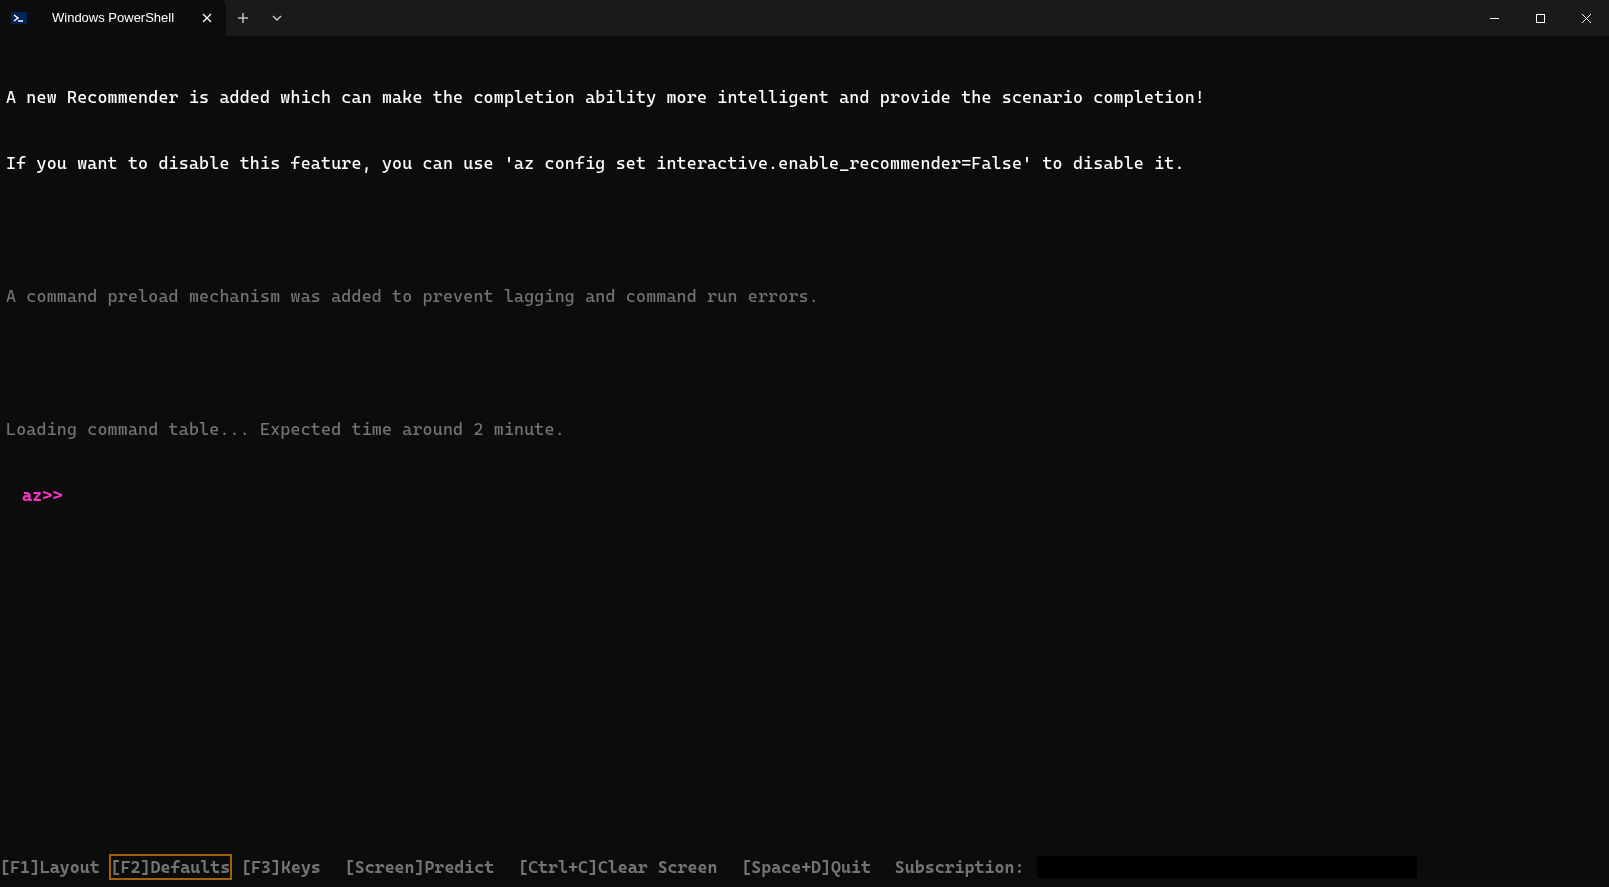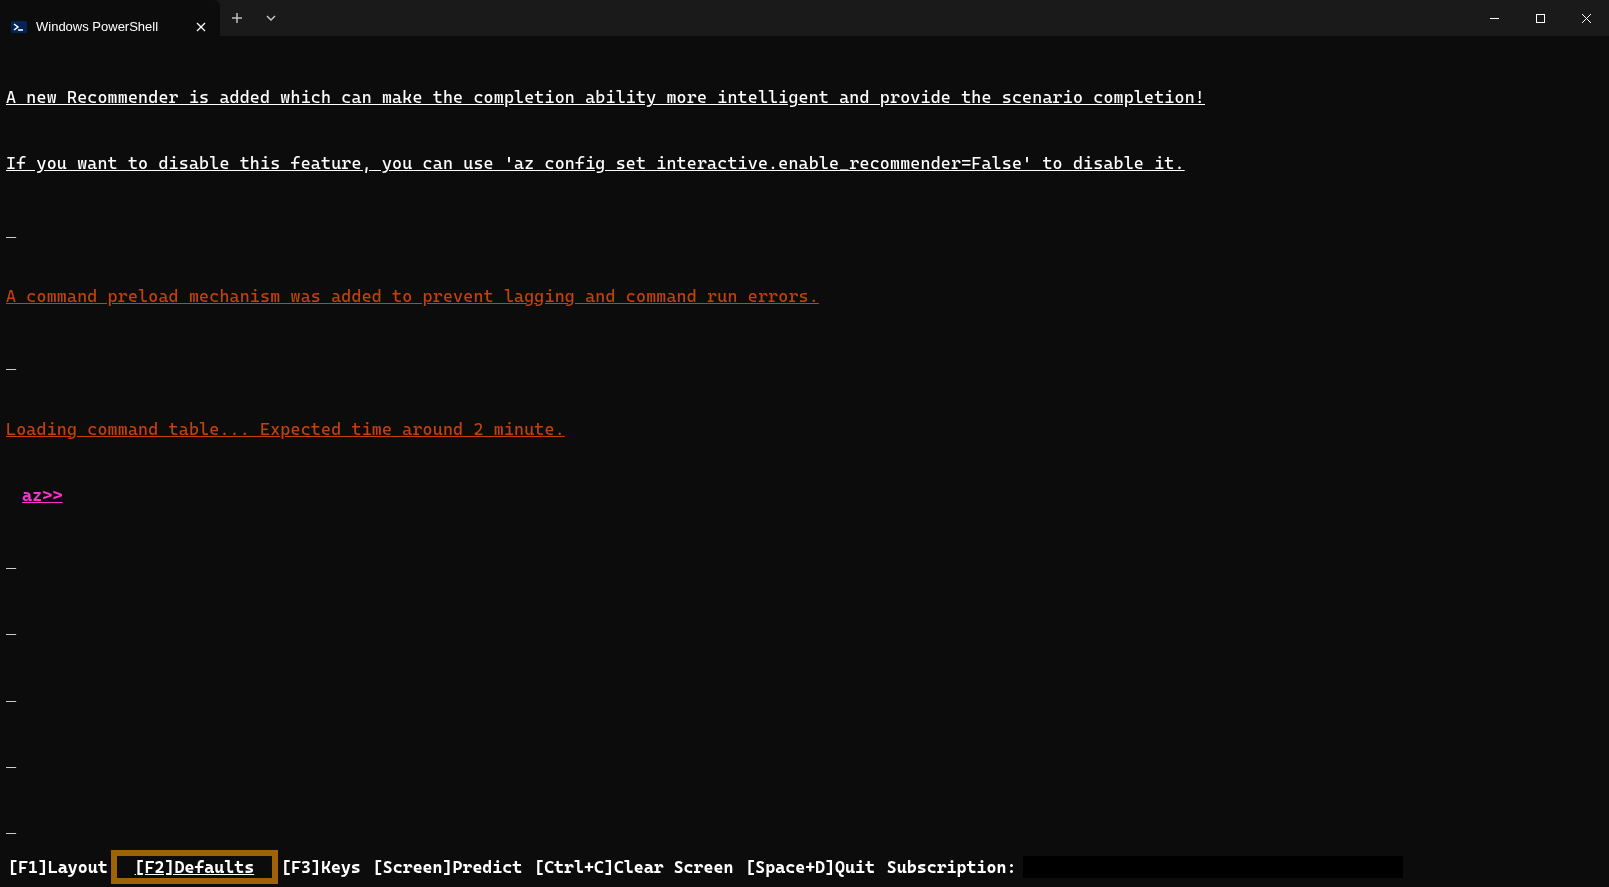--- a/index.html
+++ b/index.html
@@ -16,23 +16,23 @@
   .titlebar {
     height: 36px;
     background: #1a1a1a;
     display: flex;
     align-items: stretch;
     user-select: none;
   }
   .tab {
     background: #0c0c0c;
     display: flex;
-    align-items: flex-end;
+    align-items: center;
     padding: 0 10px 0 10px;
-    gap: 8px;
+    gap: 24px;
     min-width: 220px;
     border-top-right-radius: 6px;
     position: relative;
   }
   .tab-icon {
     width: 18px; height: 18px;
     display: flex; align-items: center; justify-content: center;
   }
   .tab-title {
     color: #ffffff;
@@ -60,41 +60,40 @@
     display: flex; align-items: center; justify-content: center;
     color: #ffffff;
   }
   .terminal {
     padding: 6px 6px 0 6px;
     white-space: pre;
     font-weight: 500;
     letter-spacing: 0.2px;
   }
   .white { color: #ffffff; }
-  .blue  { color: #c2410c; }
+  .blue  { color: #737373; }
   .magenta { color: #ff33cc; font-weight: bold; margin-left: 16px; }
-  .line { display: block; text-decoration: underline; }
+  .line { display: block; }
   .bottom-bar {
     position: absolute;
     bottom: 6px;
-    left: 8px;
+    left: 0;
     right: 6px;
-    color: #ffffff;
+    color: #737373;
     font-weight: bold;
     display: flex;
     align-items: center;
-    gap: 1px;
+    gap: 7px;
     height: 28px;
   }
   .bottom-bar .seg { white-space: pre; }
   .bottom-bar .boxed {
-    border: 6px solid #a16207;
-    padding: 0 18px;
+    border: 2px solid #a16207;
+    padding: 0 0;
     margin: 0 2px;
-    text-decoration: underline;
   }
   .sub-black {
     display:inline-block;
     background:#000;
     width: 380px;
     height: 22px;
     vertical-align: middle;
     margin-left: 6px;
   }
 </style>

